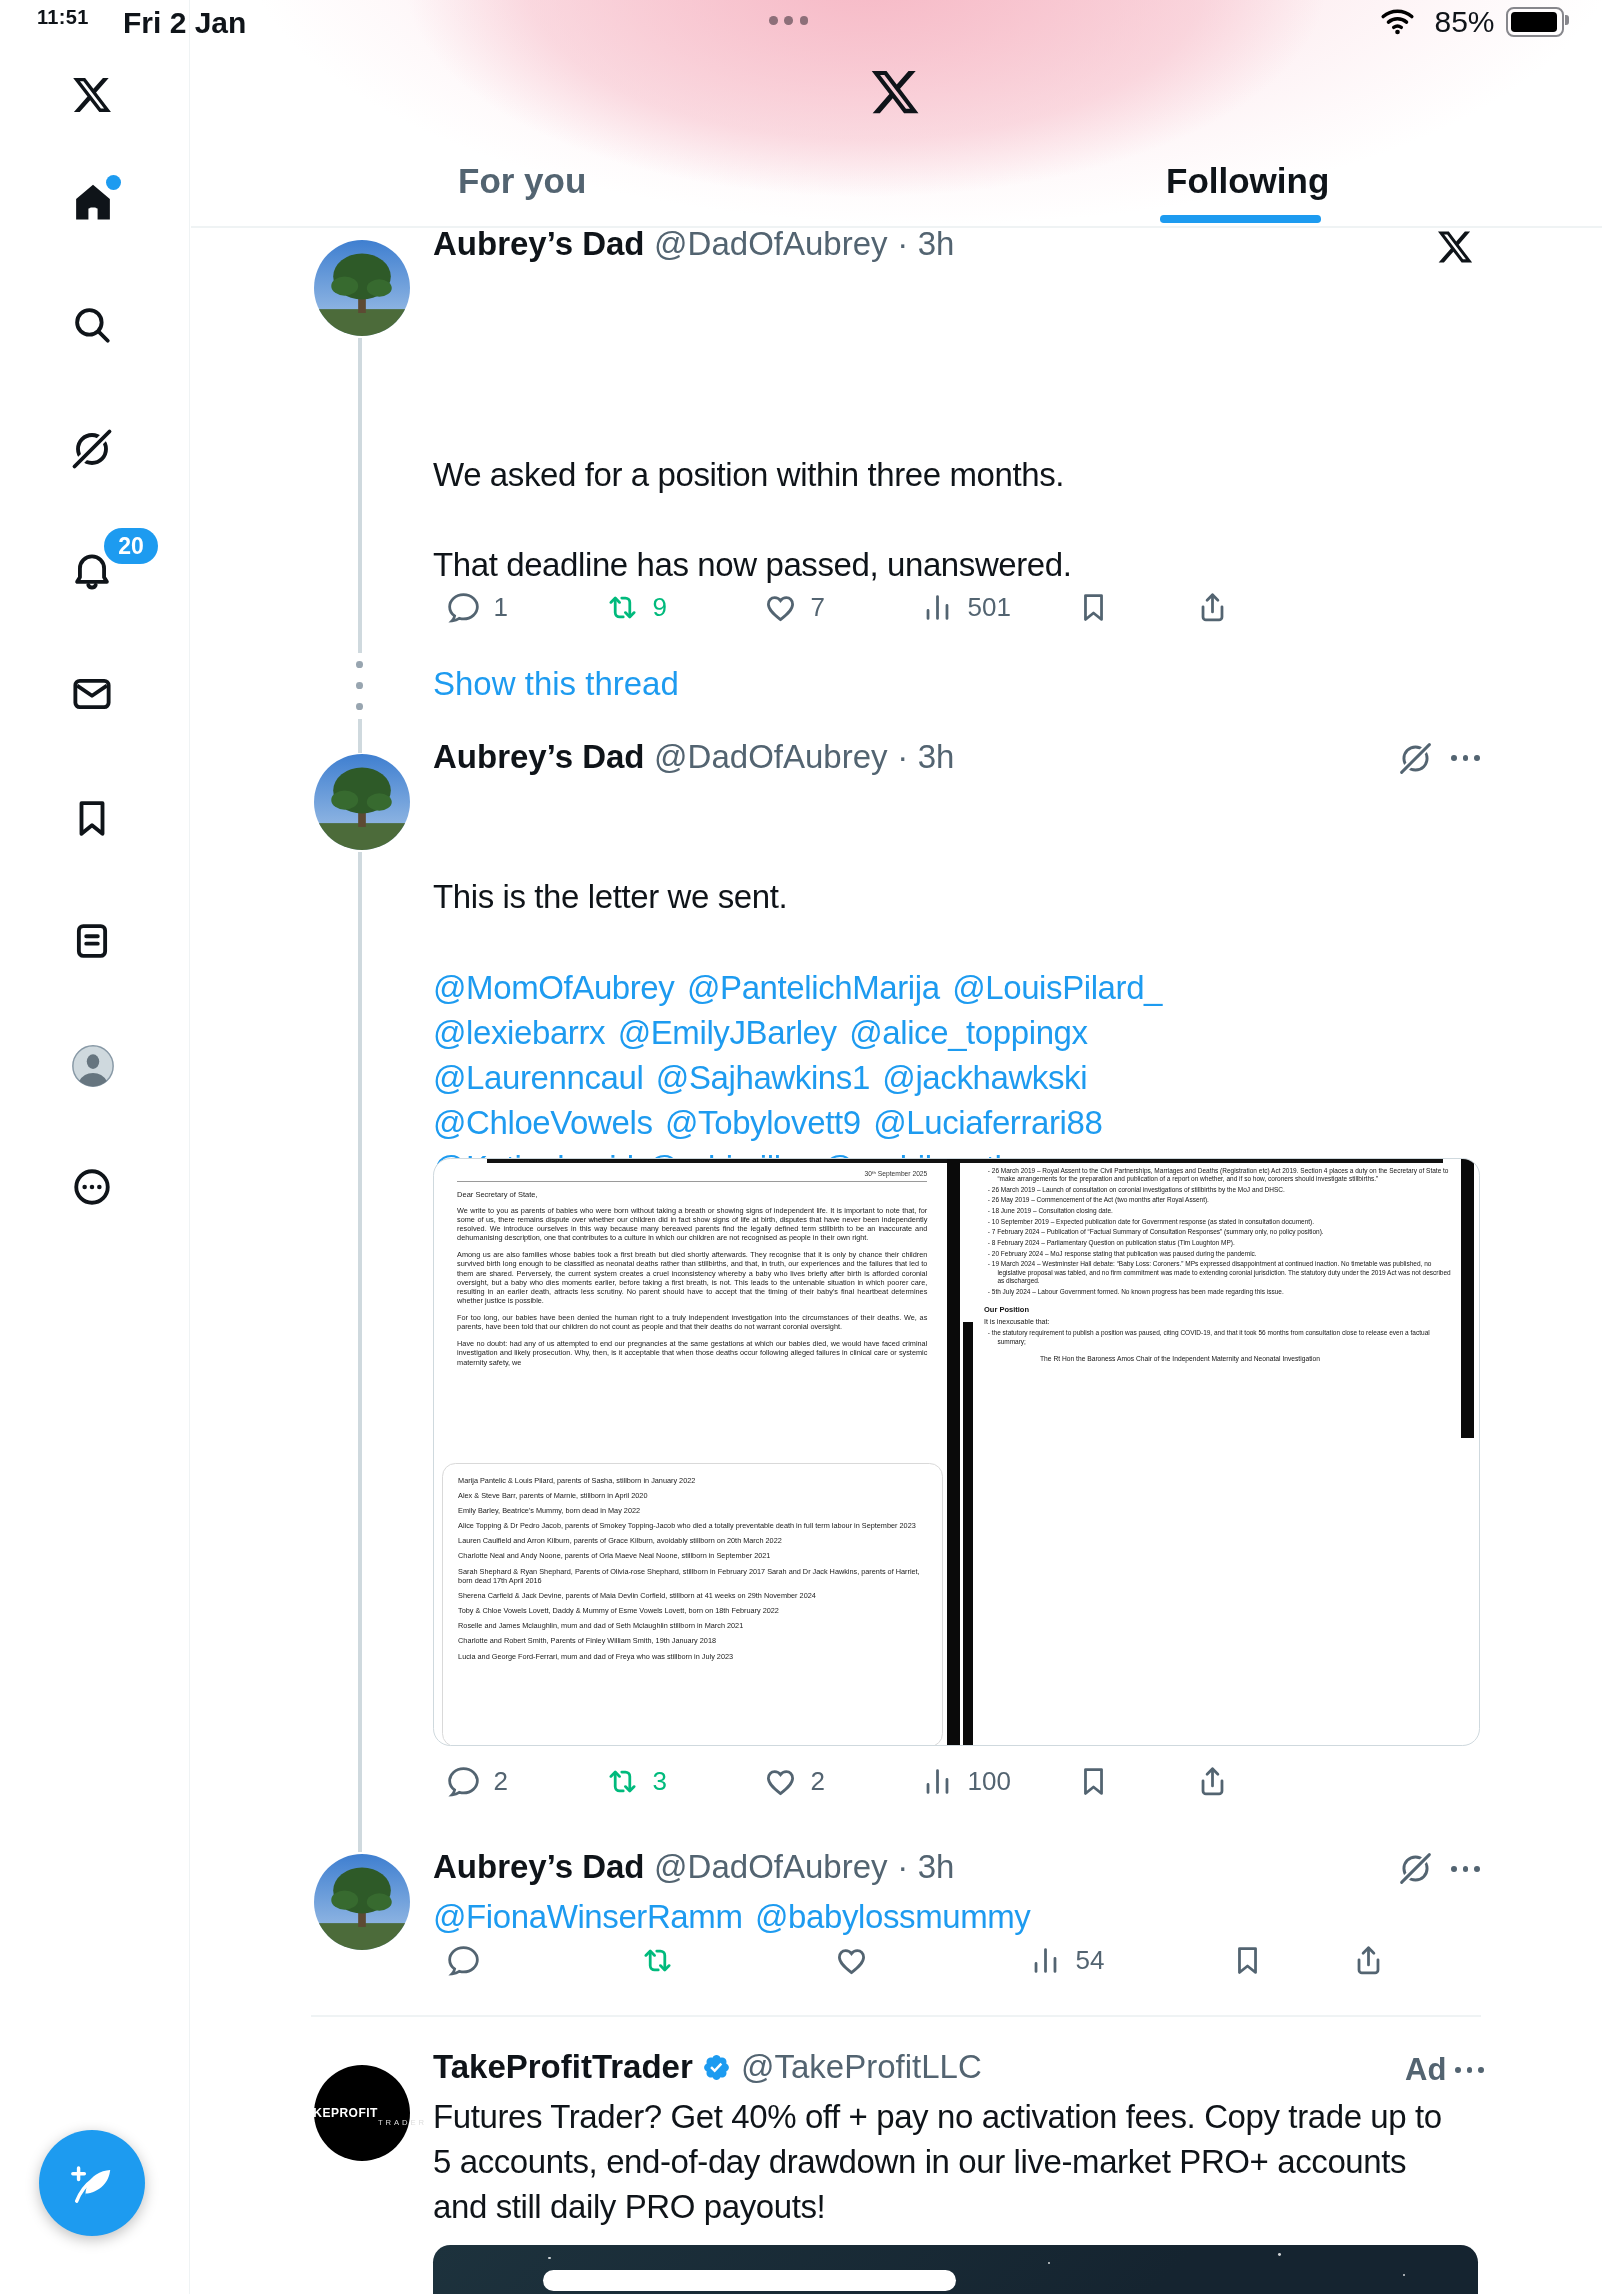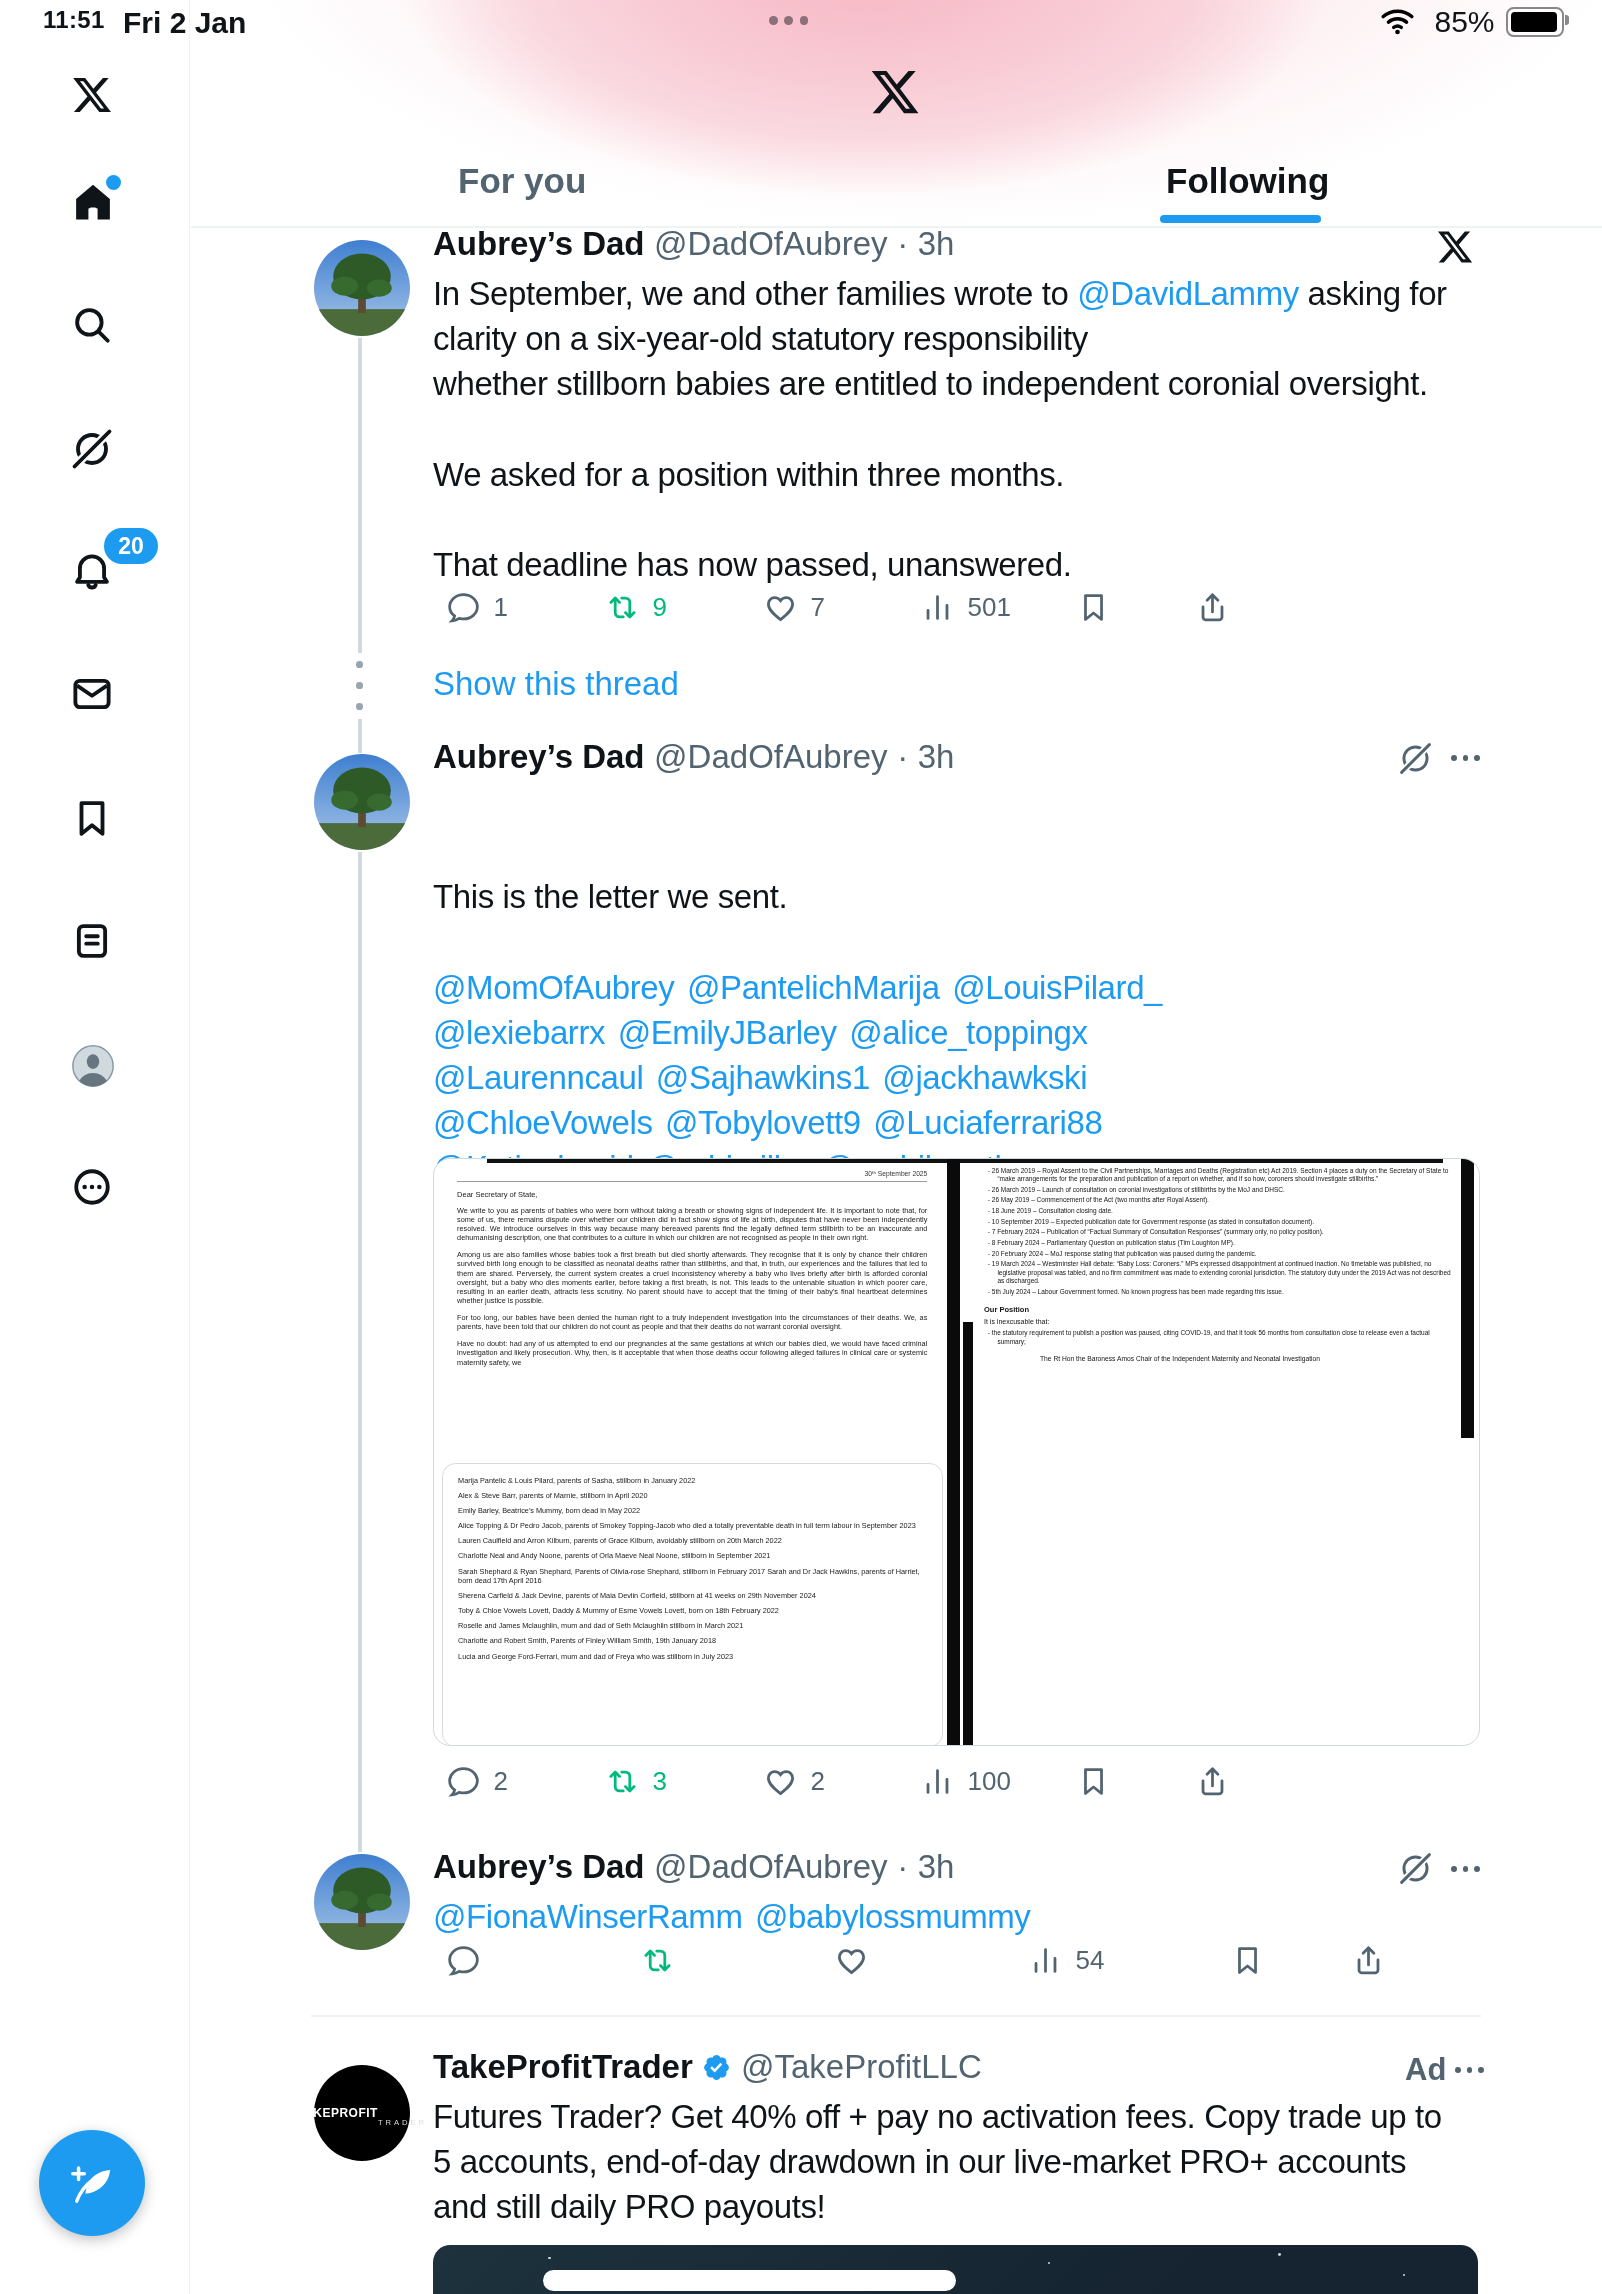--- a/index.html
+++ b/index.html
@@ -3,21 +3,21 @@
 <meta charset="utf-8">
 <style>
   html,body{margin:0;padding:0;}
   body{width:1602px;height:2294px;position:relative;overflow:hidden;background:#fff;
        font-family:"Liberation Sans",sans-serif;color:#0f1419;}
   .abs{position:absolute;}
   svg{display:block;}
 
   
   .statusbar{position:absolute;left:0;top:0;width:1602px;height:42px;z-index:6;}
-  .sb-time{position:absolute;left:43px;top:5.8px;font-size:24px;font-weight:700;letter-spacing:0.3px;}
+  .sb-time{position:absolute;left:37px;top:5.8px;font-size:20px;font-weight:700;letter-spacing:0.3px;}
   .sb-date{position:absolute;left:123px;top:5.8px;font-size:30px;font-weight:600;}
   .sb-dots{position:absolute;left:769px;top:16.3px;display:flex;gap:6.7px;}
   .sb-dots i{width:8.6px;height:8.6px;border-radius:50%;background:#8d6f79;}
   .sb-right{position:absolute;right:38px;top:4.8px;display:flex;align-items:center;gap:11.5px;}
   .sb-batt{font-size:30px;font-weight:400;margin-left:8px;}
   .batt{width:54px;height:26px;border:2.4px solid #87878c;border-radius:7.7px;position:relative;}
   .batt i{position:absolute;left:2.9px;top:2.9px;bottom:2.9px;width:85%;background:#000;border-radius:3.8px;}
   .batt u{position:absolute;right:-6.7px;top:6.7px;width:3.8px;height:9.6px;background:#87878c;border-radius:0 2.9px 2.9px 0;}
 
   
@@ -236,22 +236,20 @@
     <span class="tname">Aubrey’s Dad</span>
     <span class="thandle">@DadOfAubrey</span>
     <span class="thandle">·</span>
     <span class="thandle">3h</span>
   </div>
   <div class="abs" style="left:1245px;top:228px;z-index:2">
     <svg width="38" height="38" viewBox="0 0 24 24" fill="#0f1419">
         <path d="M18.244 2.25h3.308l-7.227 8.26 8.502 11.24H16.17l-5.214-6.817L4.99 21.75H1.68l7.73-8.835L1.254 2.25H8.08l4.713 6.231 5.45-6.231zm-1.161 17.52h1.833L7.084 4.126H5.117l11.966 15.644z"></path>
       </svg>
   </div>
-  <div class="tbody" style="top:271px"><span>In September, we and other families wrote to </span><a class="link" href="#">@DavidLammy</a><span> asking for clarity on a six-year-old statutory responsibility
-whether stillborn babies are entitled to independent coronial oversight.</span></div>
   <div class="tbody" style="top:452px">We asked for a position within three months.</div>
   <div class="tbody" style="top:542px">That deadline has now passed, unanswered.</div>
 
   <div class="actions" style="top:590px">
     <div class="act" style="left:255px">
       <svg width="35" height="35" viewBox="0 0 24 24" fill="none" stroke="currentColor" stroke-width="1.9">
           <path d="M12 3.2c-5.3 0-9.5 3.7-9.5 8.3 0 2.6 1.3 4.8 3.4 6.3-.2 1-.6 2.2-1.7 3.3 2.2-.2 3.8-.9 4.9-1.7.9.2 1.9.4 2.9.4 5.3 0 9.5-3.7 9.5-8.3S17.3 3.2 12 3.2z"></path>
         </svg>
       <span>1</span>
     </div>

